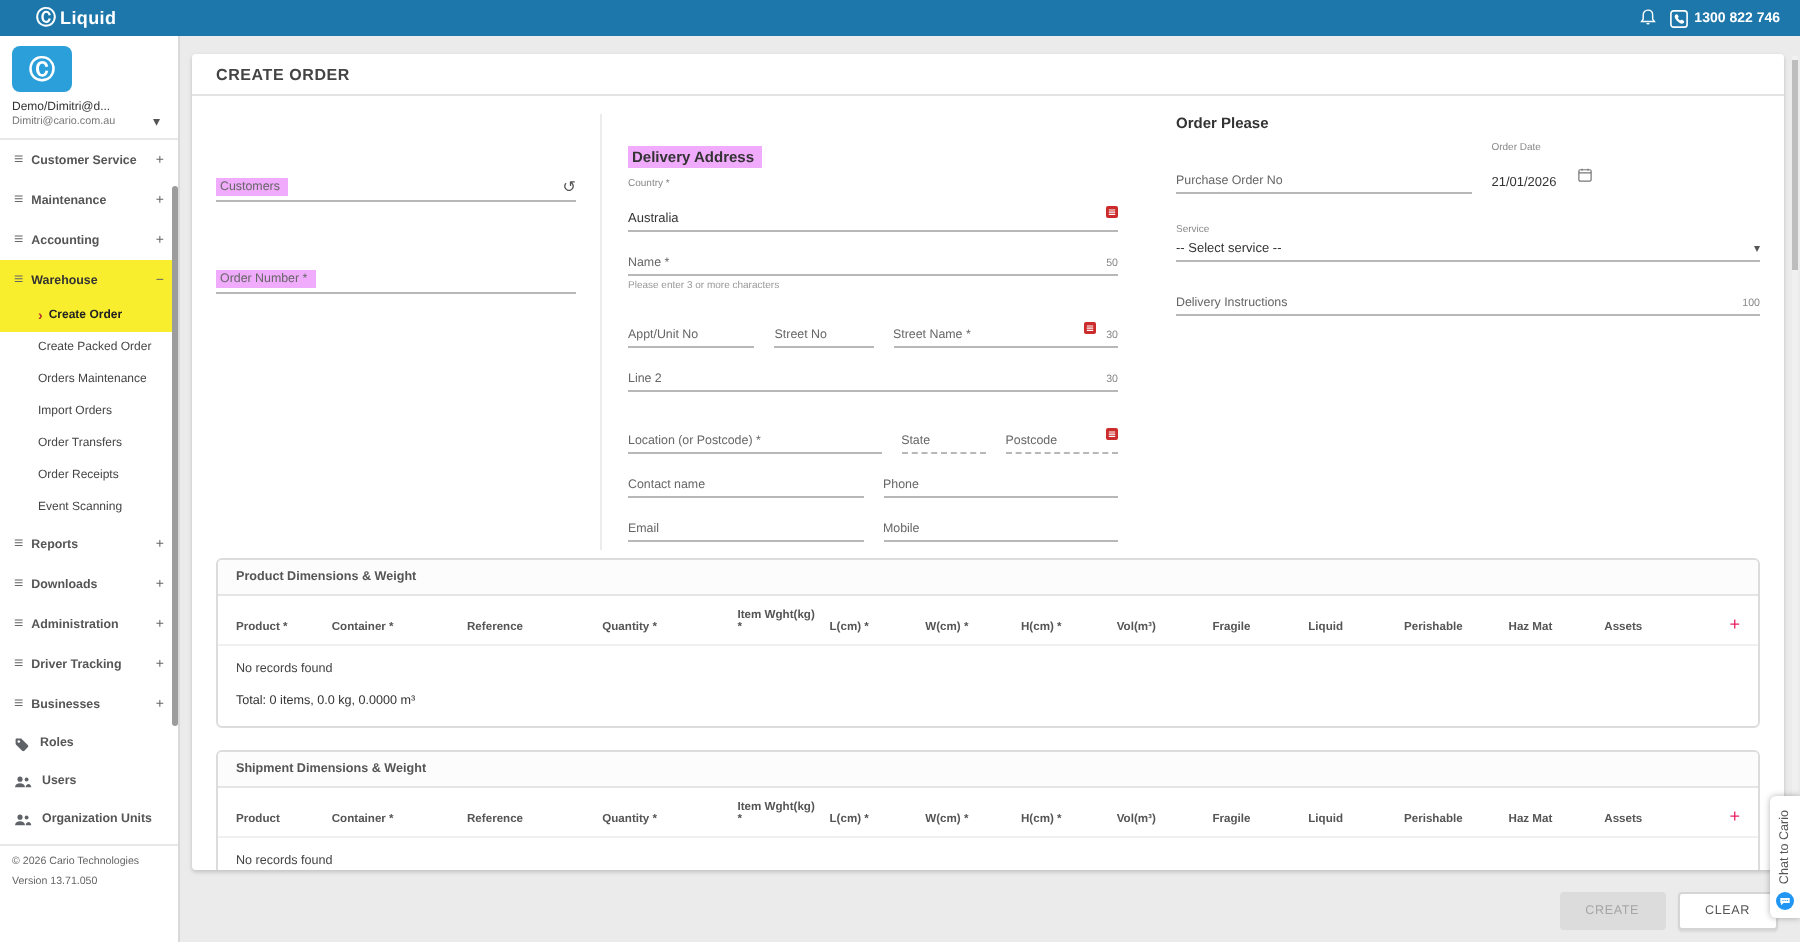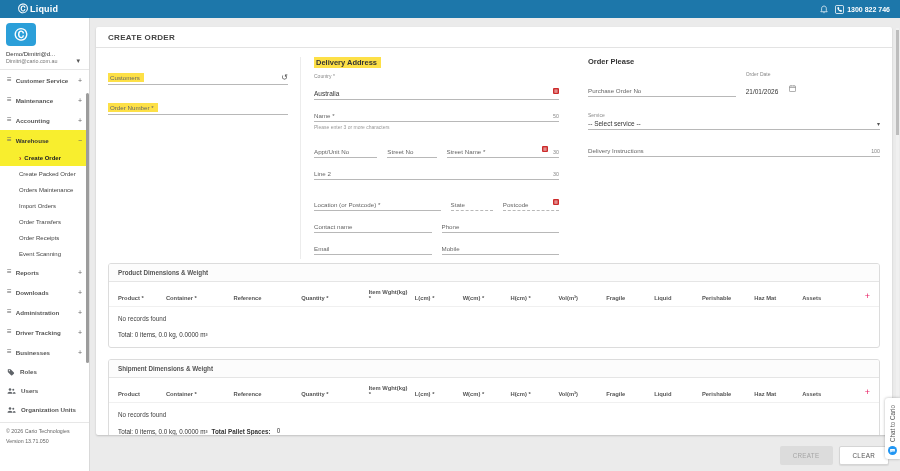--- a/index.html
+++ b/index.html
@@ -45,21 +45,21 @@
   
   .main { position:absolute; left:91px; top:18px; right:0; bottom:0; background:#ebebeb; }
   .card { position:absolute; left:5px; top:9px; right:8px; height:408px; background:#fff;
     border-radius:2px; box-shadow:0 1px 2px rgba(0,0,0,.18); overflow:hidden; }
   .card-title { padding:6px 12px 5px; font-size:8px; font-weight:700; color:#444;
     letter-spacing:.3px; border-bottom:1px solid #e3e3e3; }
   .form-wrap { display:flex; padding:9px 12px 4px; }
   .fcol1 { width:193px; padding-right:12px; border-right:1px solid #ececec; }
   .fcol2 { width:272px; padding:0 14px 0 13px; }
   .fcol3 { flex:1; padding-left:15px; max-width:330px; }
-  .hl { background:#fde047; display:inline-block; padding:1px 4px 1px 2px; }
+  .hl { background:#f0abfc; display:inline-block; padding:1px 4px 1px 2px;margin-top:16px; }
   .sec-head { font-size:7.5px; font-weight:700; color:#333; margin-bottom:5px; }
   .field { margin-bottom:12px; }
   .fline { border-bottom:1px solid #b8b8b8; display:flex; align-items:flex-end; gap:3px;
     padding-bottom:2px; min-height:10px; cursor:text; }
   .fline.dashed { border-bottom-style:dashed; }
   .ph { color:#666; font-size:6.2px; white-space:nowrap; }
   .val { color:#333; font-size:6.5px; }
   .tlabel { font-size:5px; color:#888; margin-bottom:2px; white-space:nowrap; }
   .counter { margin-left:auto; font-size:5.3px; color:#888; }
   .helper { font-size:5px; color:#999; margin-top:2px; }

